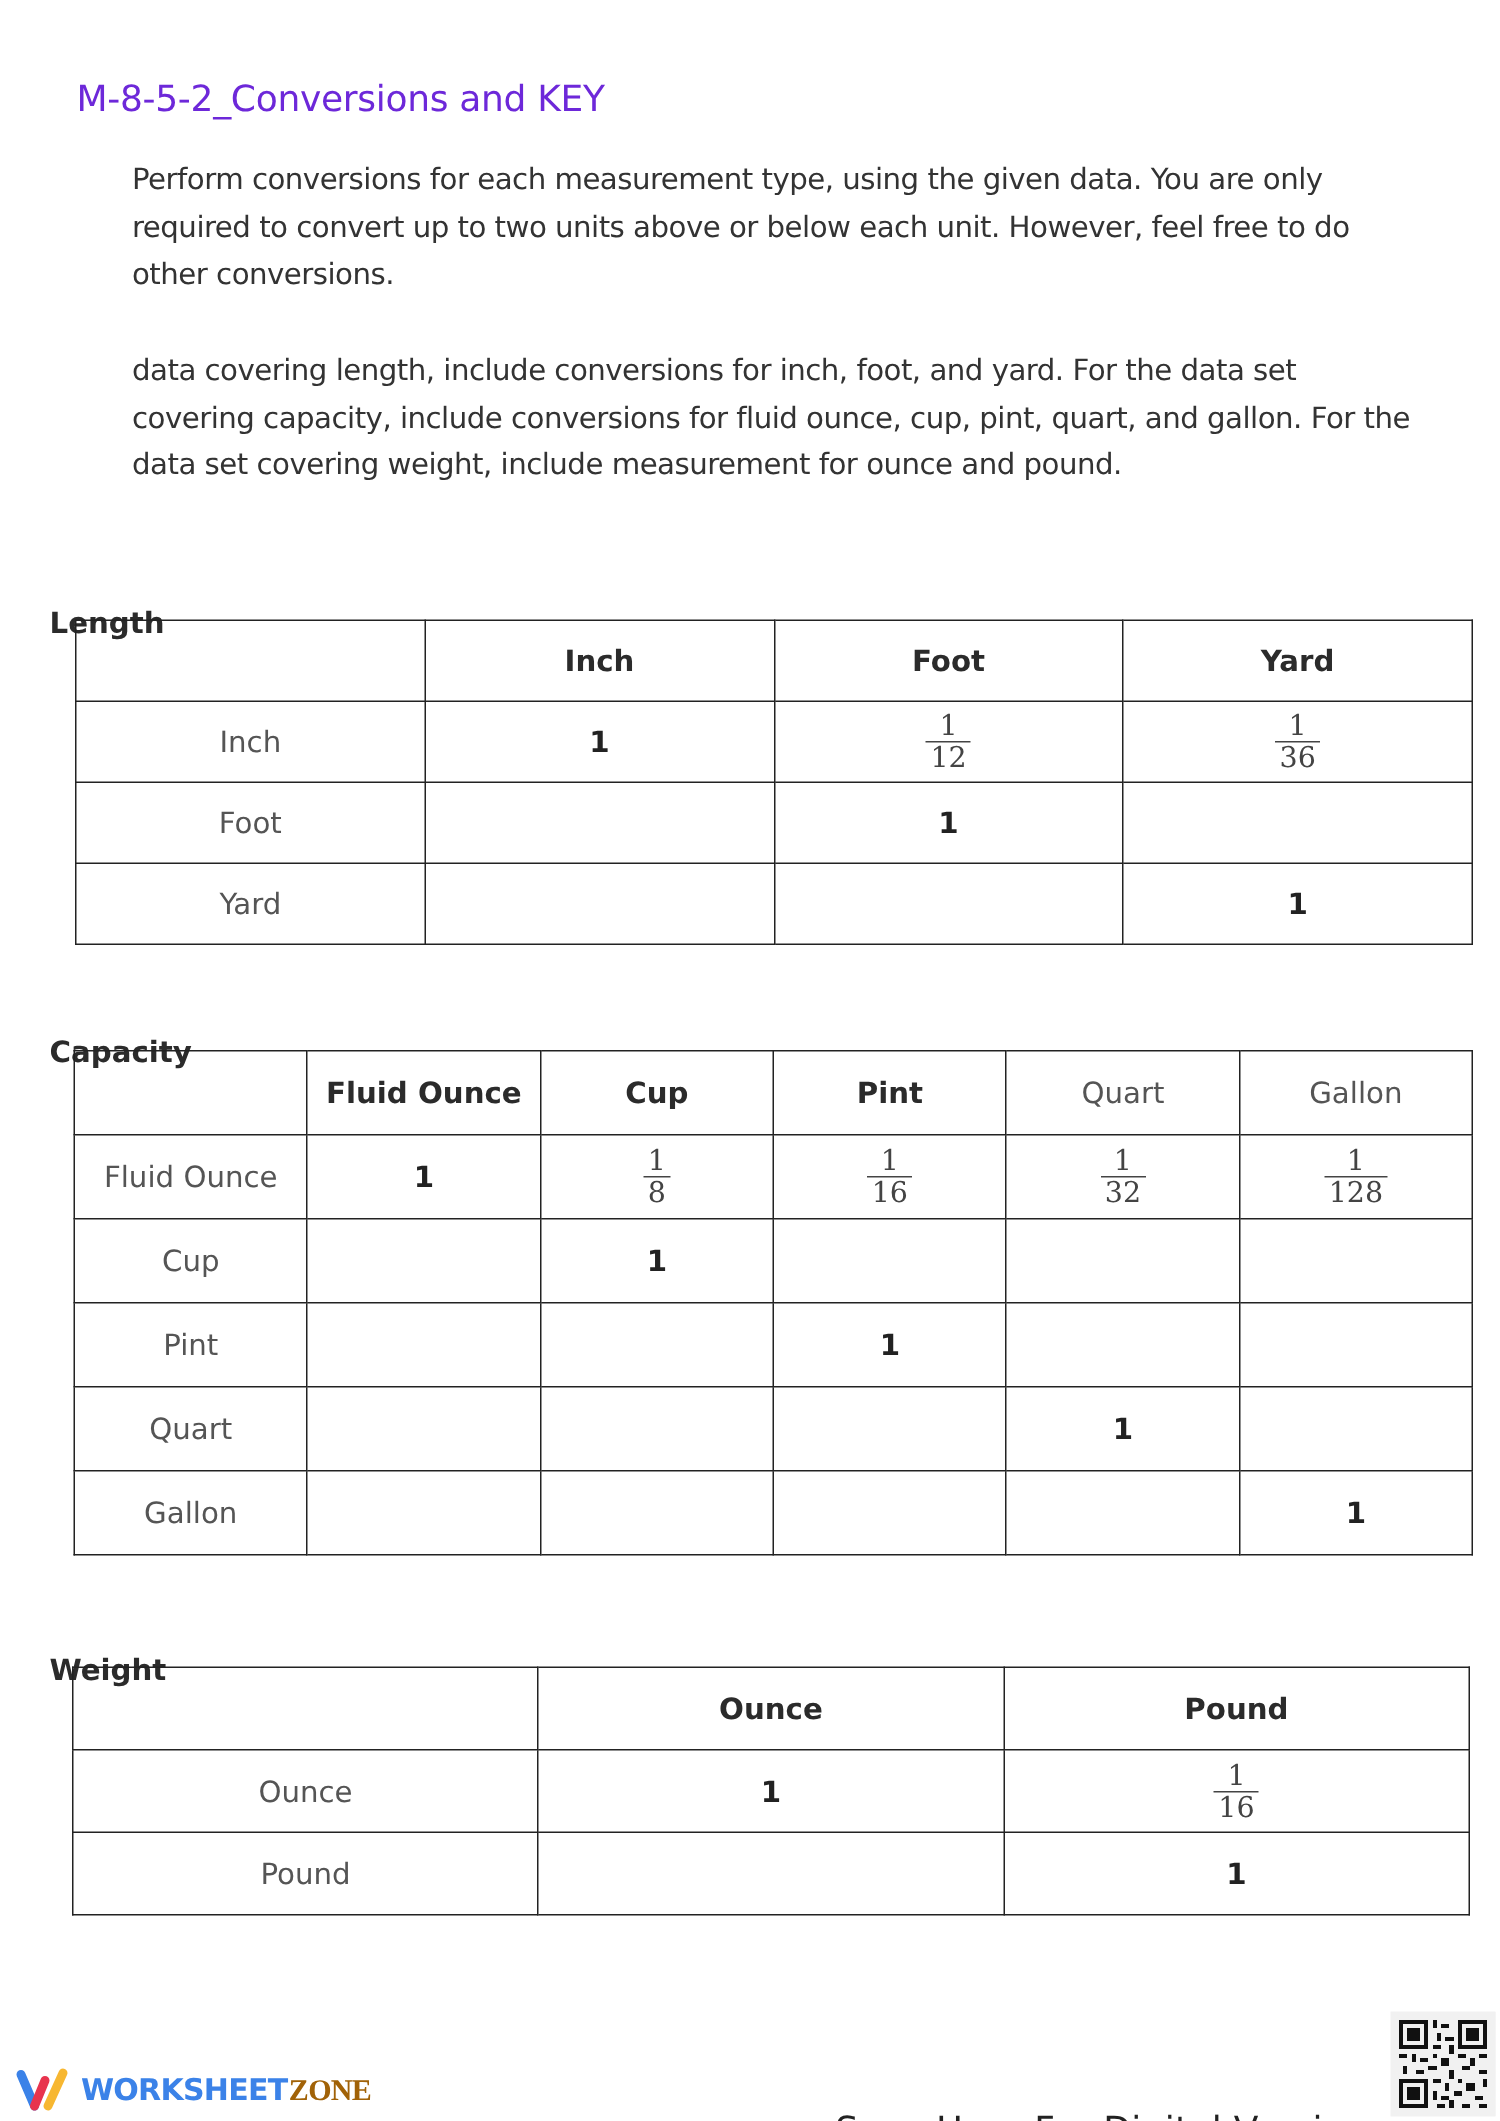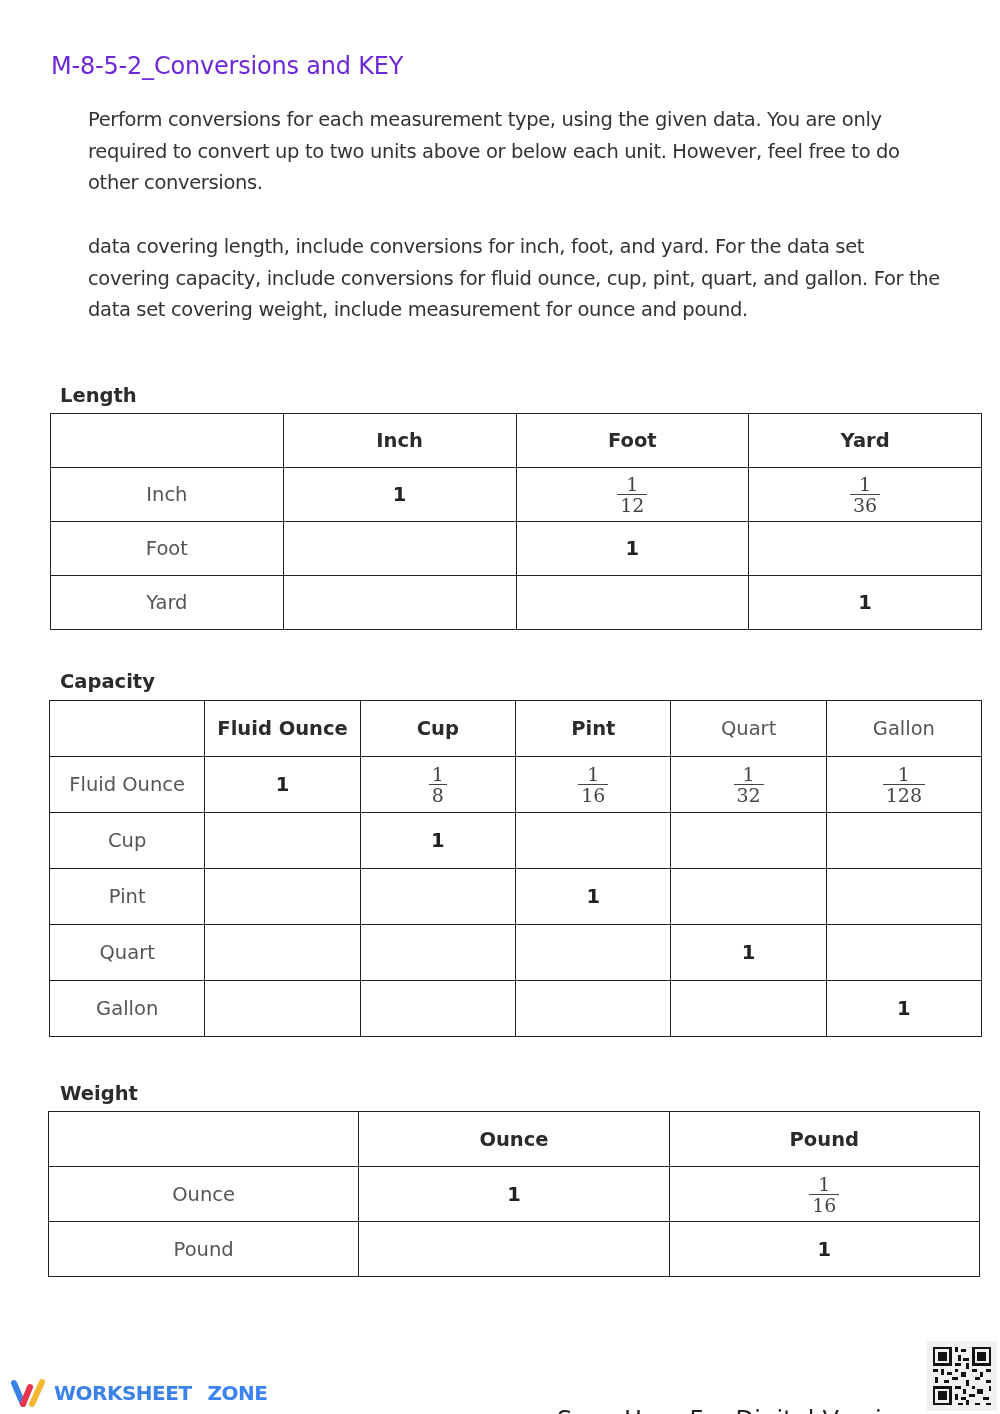--- a/index.html
+++ b/index.html
@@ -15,22 +15,22 @@
     .para {
       position: absolute; left: 51px; width: 930px;
       font-size: 19.5px; line-height: 31.7px; color: #333333;
       letter-spacing: -0.35px;
     }
     .para .ln { display: block; white-space: nowrap; margin-left: 37px; }
     .p1 { top: 104px; }
     .p2 { top: 231px; }
 
     .section-label {
-      position: absolute; left: 60px;
-      font-size: 19.5px; font-weight: bold; color: #2b2b2b;
+      position: absolute; left: 33px;
+      font-size: 19.5px; font-weight: bold; color: #2b2b2b; margin-top: 20px;
     }
     table.conv {
       position: absolute; border-collapse: collapse;
       table-layout: fixed;
       font-size: 19.5px; color: #333;
     }
     table.conv td {
       border: 1.5px solid #222;
       text-align: center; vertical-align: middle;
       padding: 0;
@@ -66,21 +66,21 @@
       position: absolute; left: 10px; top: 1376px; height: 34px;
       display: flex; align-items: center;
     }
     .logo-mark { width: 40px; height: 32px; }
     .logo-text {
       font-family: "DejaVu Sans", "Liberation Sans", sans-serif;
       font-weight: bold; font-size: 20px; letter-spacing: -0.5px;
       margin-left: 4px;
     }
     .logo-text .w { color: #3b82e8; }
-    .logo-text .z { color: #3b82f6; margin-left: 16px; }
+    .logo-text .z { color: #a16207; margin-left: 1px; font-family: Liberation Serif, serif; }
 
     .scan-text {
       position: absolute; left: 557px; top: 1378px;
       font-size: 24px; color: #222; letter-spacing: 0.2px; margin-top: 28px;
     }
     .qr {
       position: absolute; left: 927px; top: 1341px; width: 70px; height: 70px;
       background: #f1f1f1;
     }
   </style>

